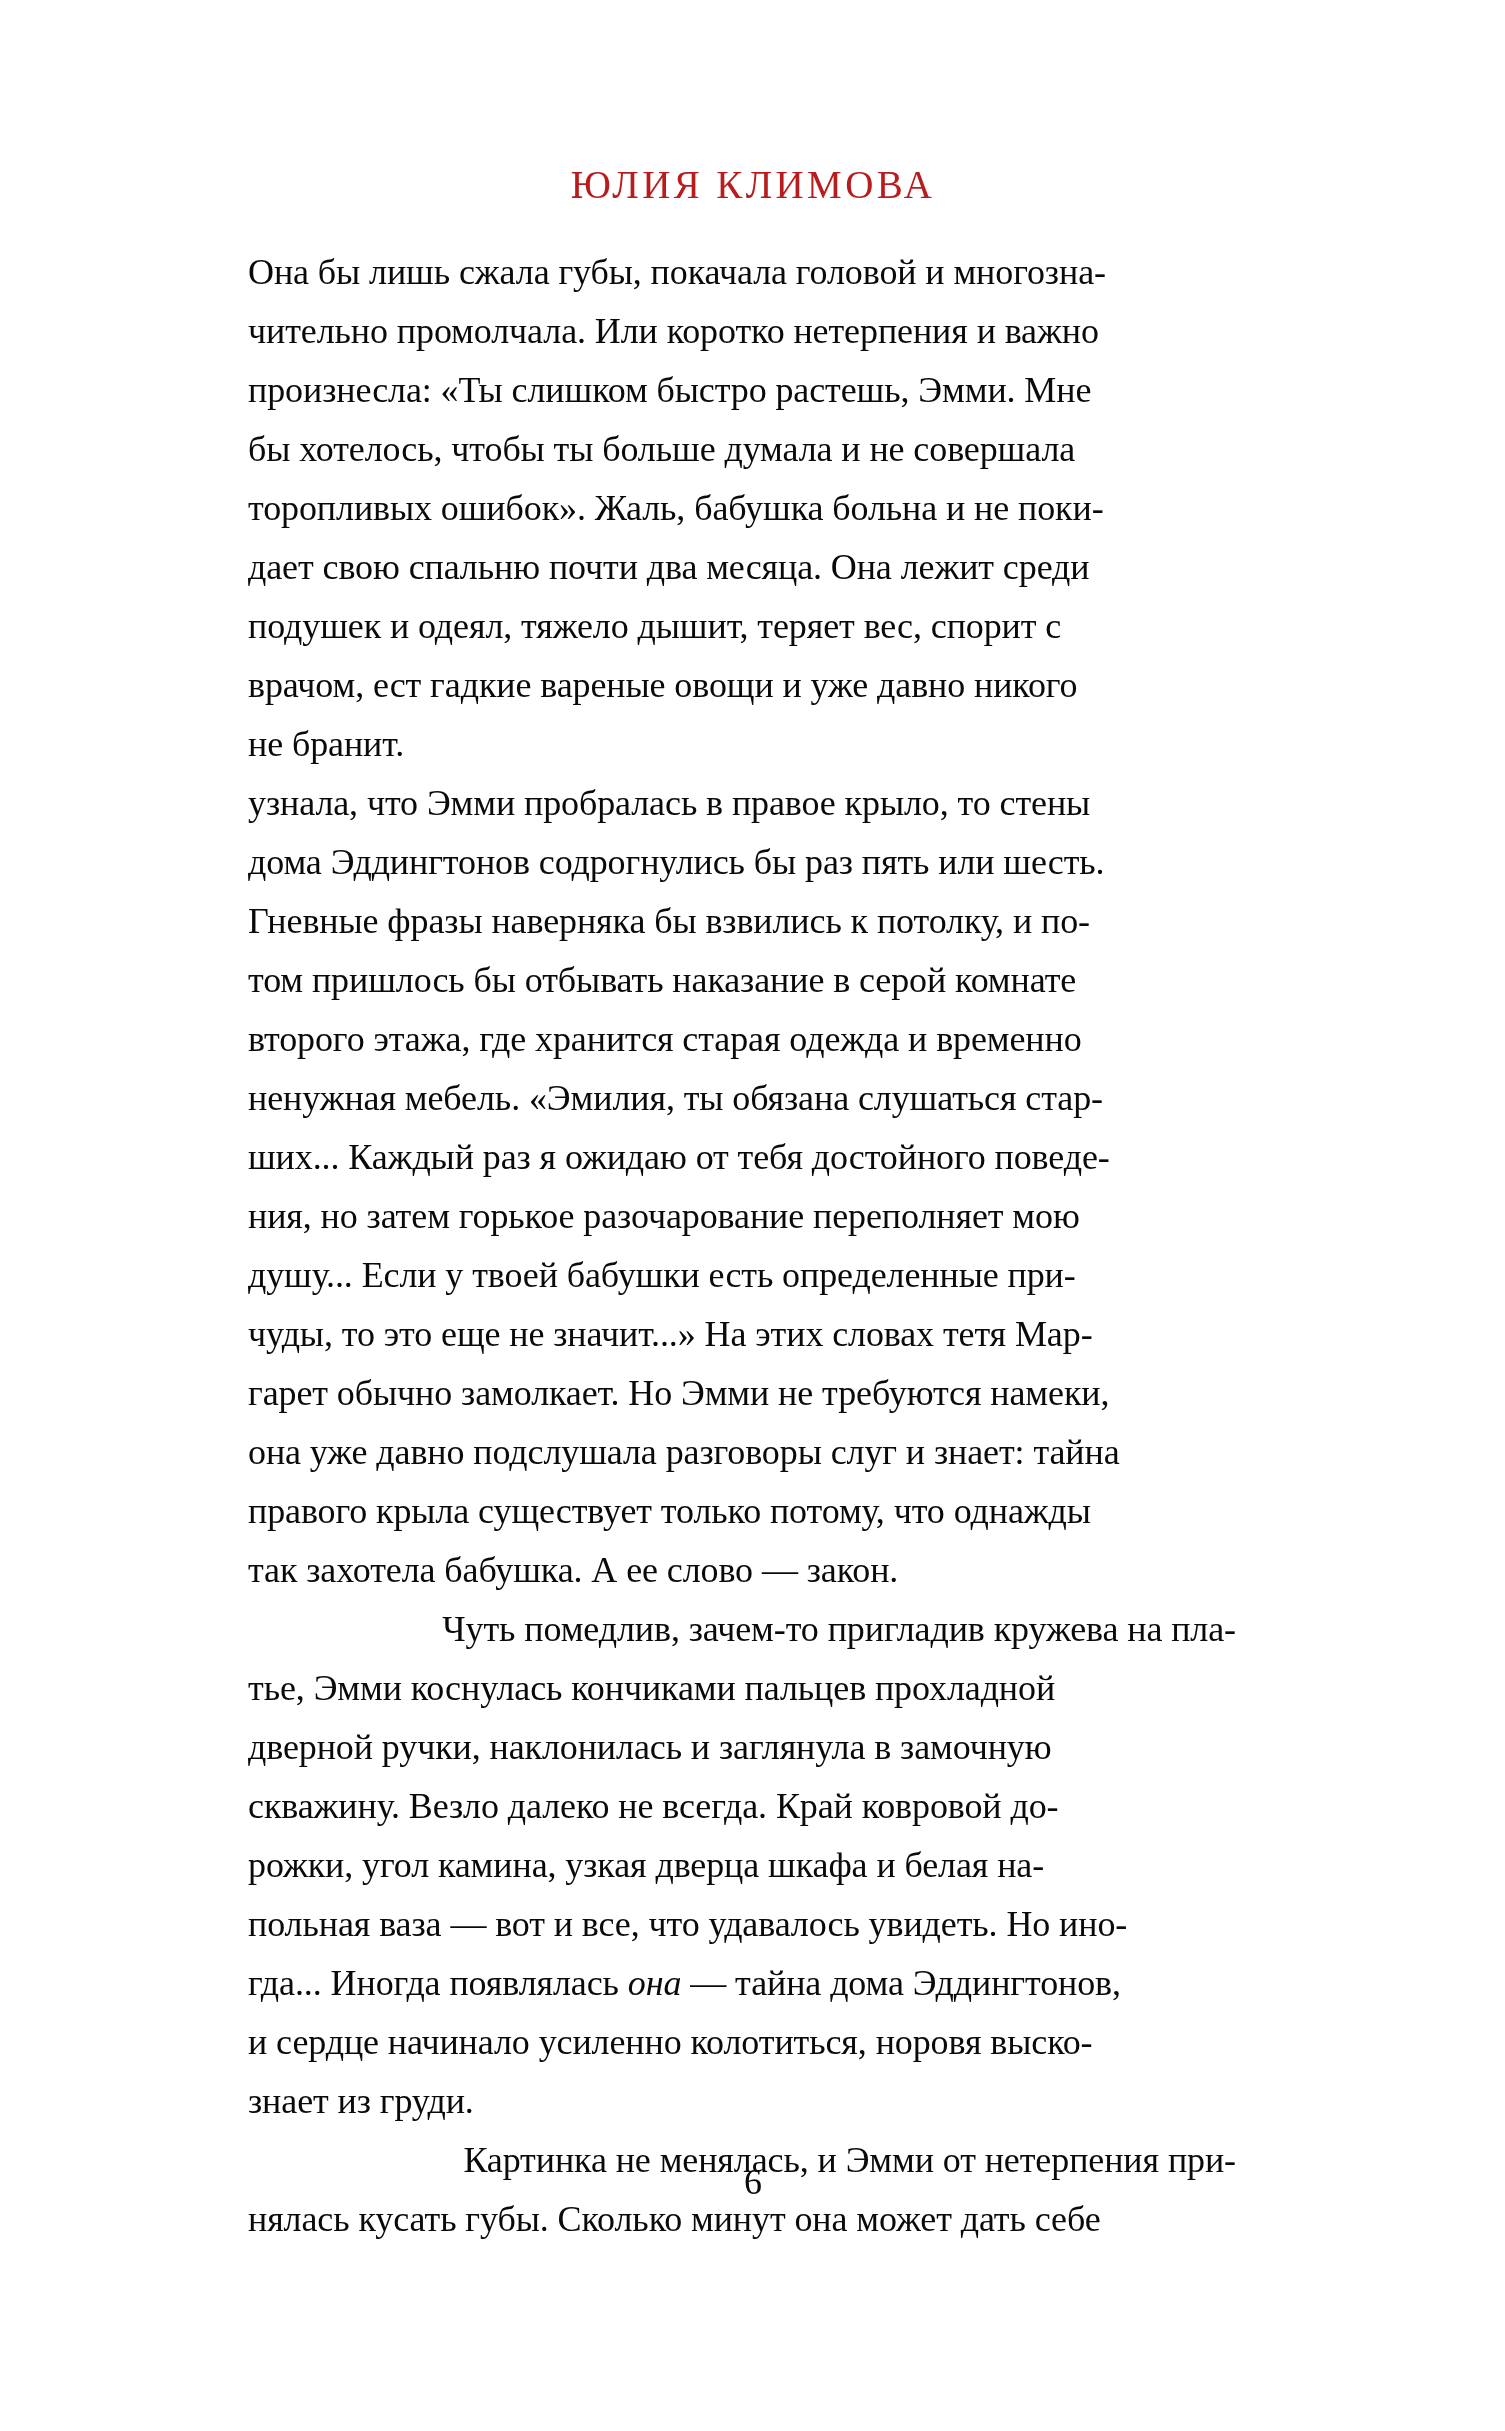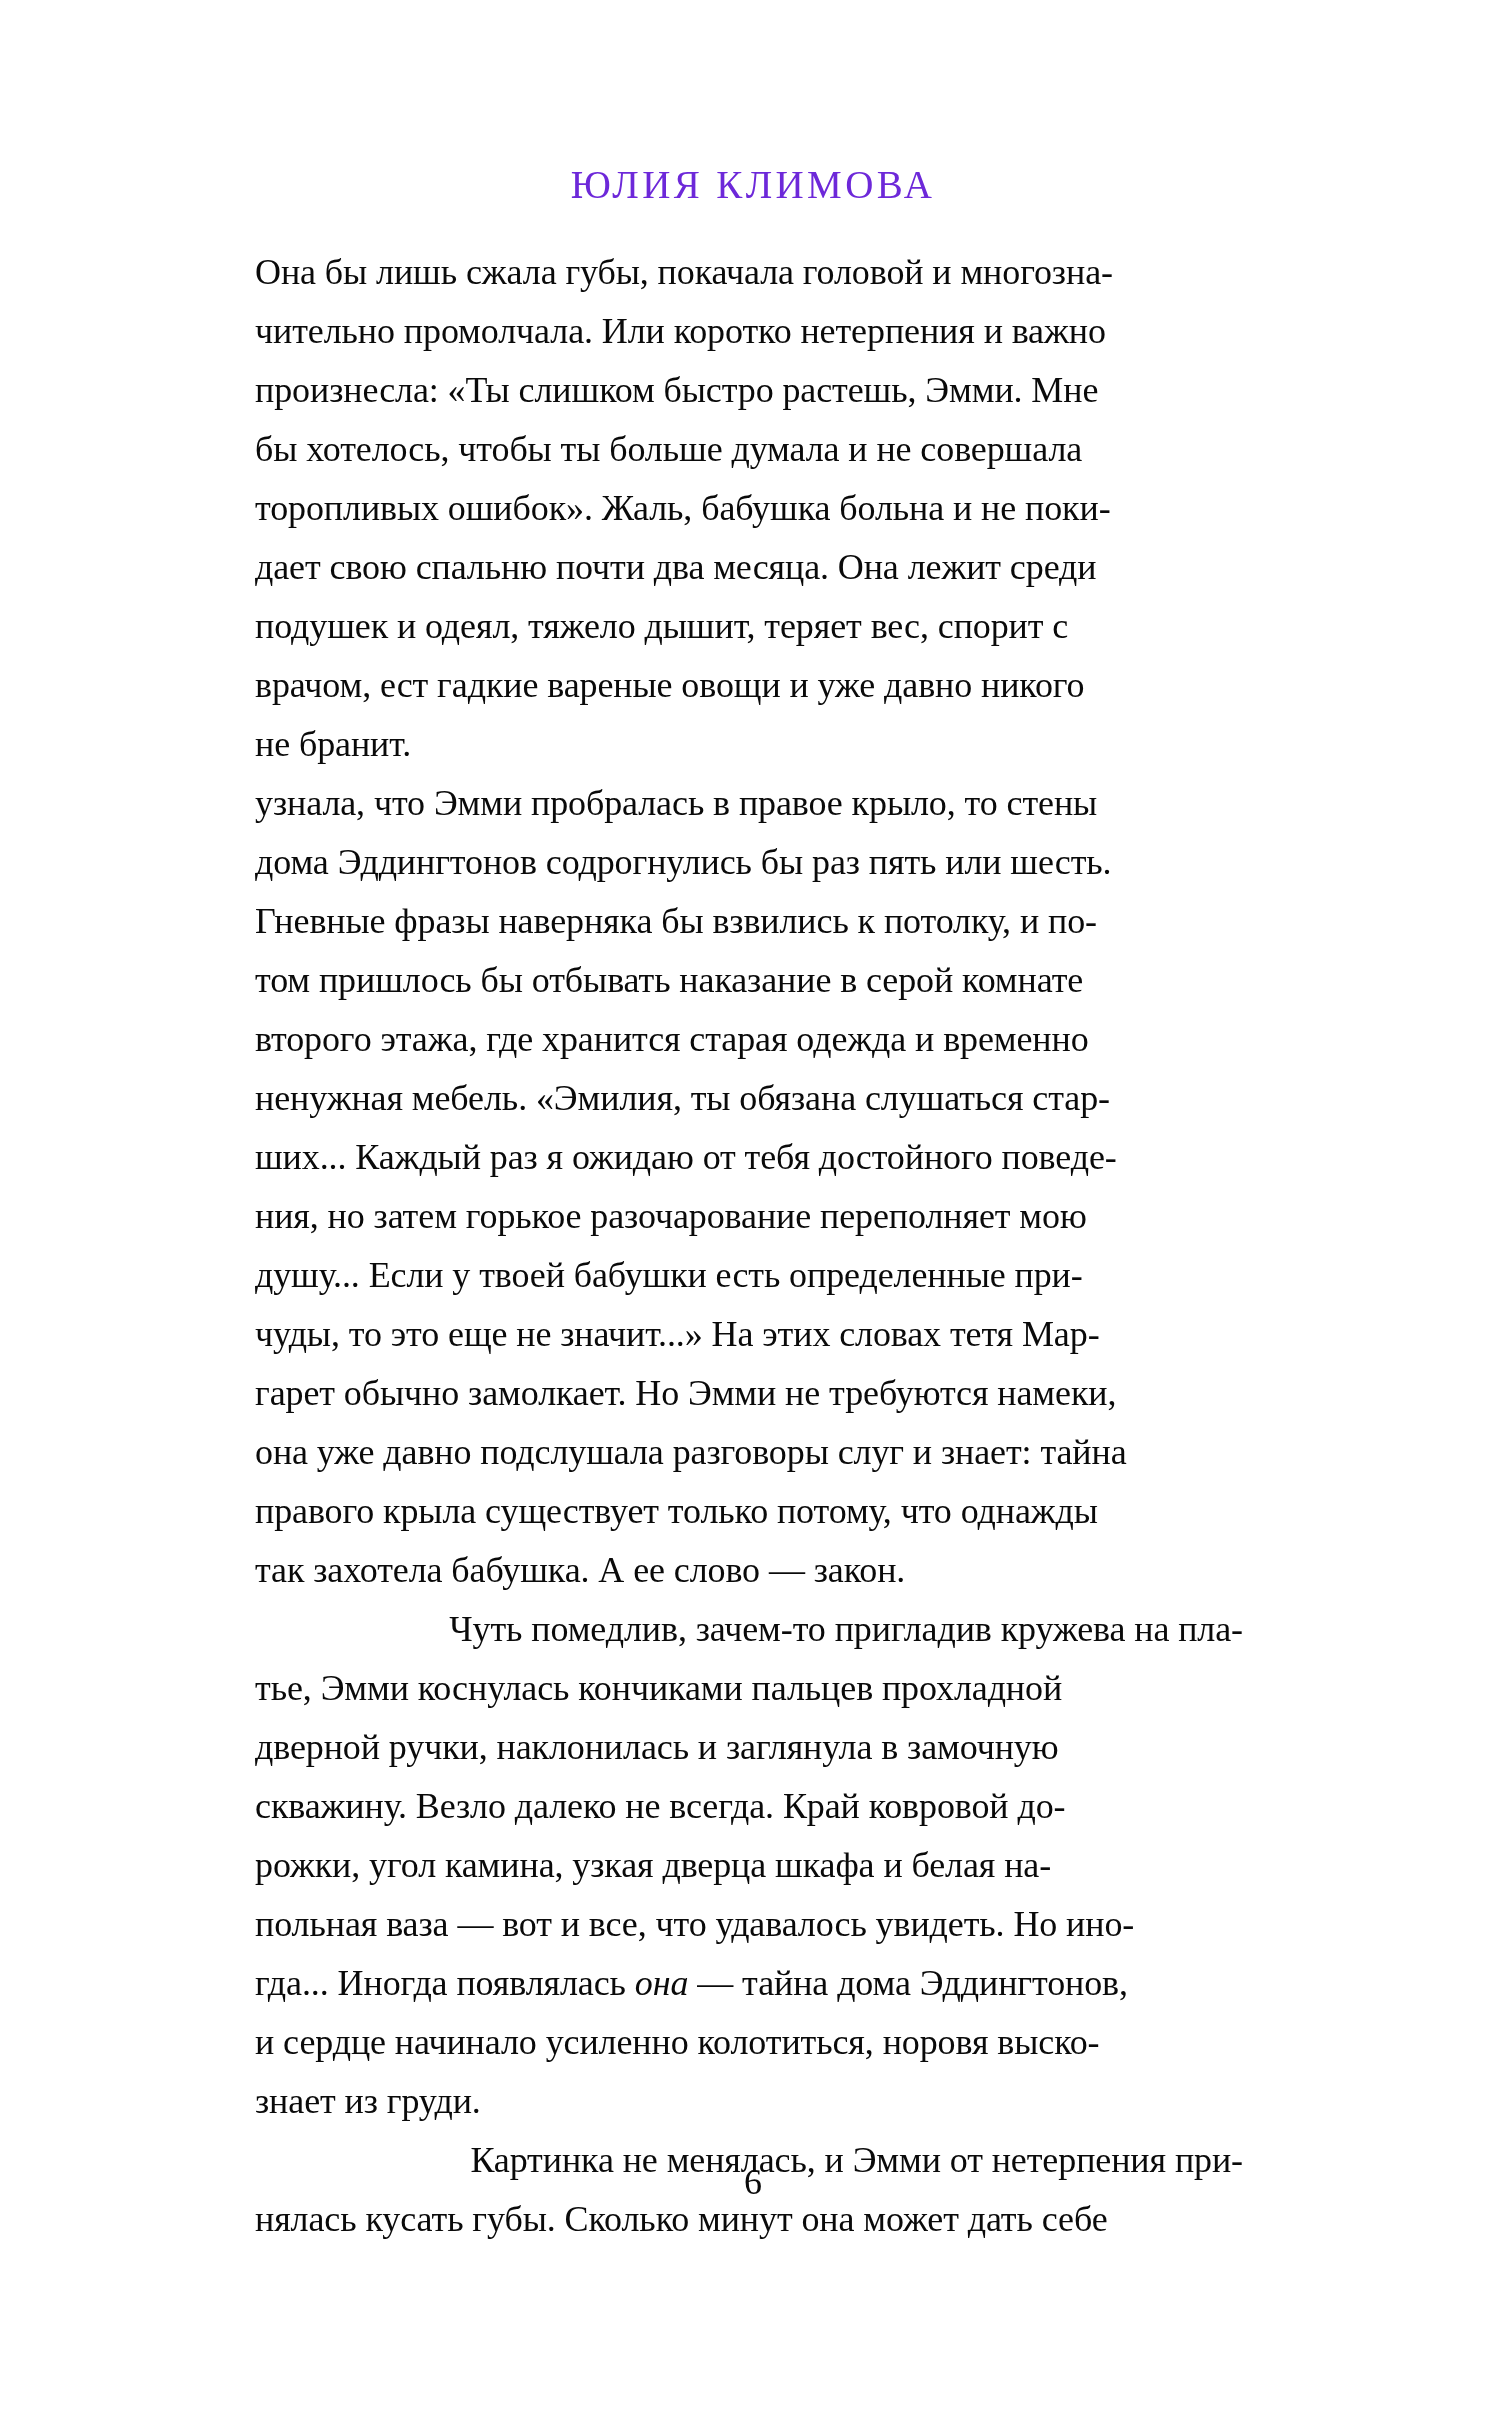--- a/index.html
+++ b/index.html
@@ -27,30 +27,30 @@
   .running-head {
     position: absolute;
     top: 165px;
     left: 0;
     right: 0;
     text-align: center;
     font-family: "Liberation Serif", "DejaVu Serif", serif;
     font-size: 39px;
     line-height: 1;
     letter-spacing: 3.4px;
-    color: #6d28d9;
+    color: #b91c1c;
     font-weight: 400;
     white-space: nowrap;
   }
 
   
   .text-block {
     position: absolute;
     top: 243px;
-    left: 255px;
+    left: 248px;
     width: 988px;
   }
 
   .para {
     margin: 0;
     font-size: 36px;
     line-height: 59px;
     color: #0a0a0a;
     text-align: left;
     letter-spacing: -0.1px;

